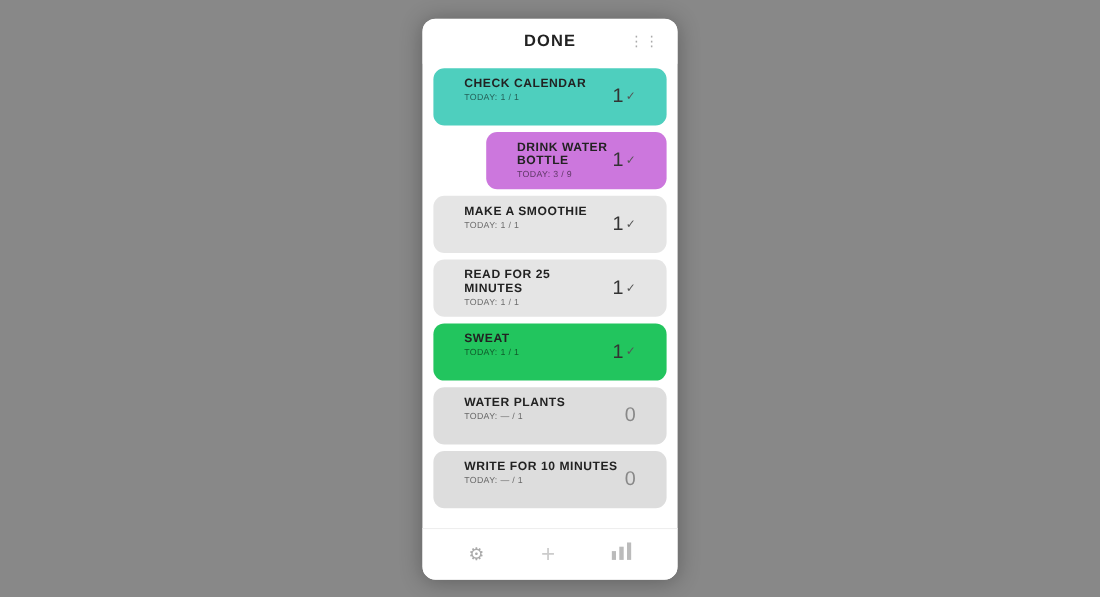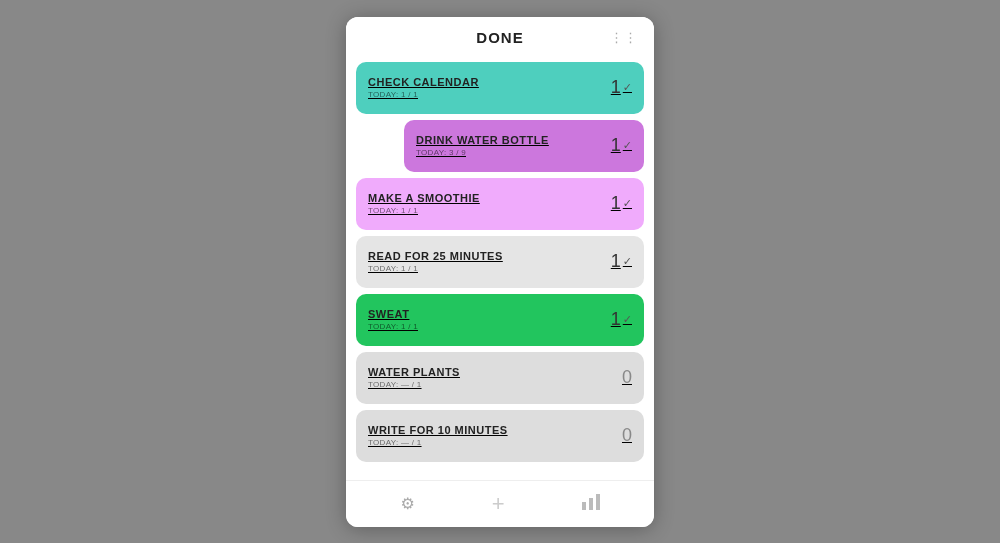--- a/index.html
+++ b/index.html
@@ -6,21 +6,21 @@
     body {
       width: 1000px;
       height: 543px;
       background: #888888;
       display: flex;
       align-items: center;
       justify-content: center;
       font-family: 'Helvetica Neue', Arial, sans-serif;
     }
     .phone-container {
-      width: 308px;
+      width: 232px;
       height: 510px;
       background: #ffffff;
       border-radius: 12px;
       display: flex;
       flex-direction: column;
       overflow: hidden;
       box-shadow: 0 2px 20px rgba(0,0,0,0.3);
     }
     .header {
       display: flex;
@@ -47,26 +47,24 @@
     .tasks-list {
       flex: 1;
       overflow-y: auto;
       padding: 4px 10px 4px 10px;
       display: flex;
       flex-direction: column;
       gap: 6px;
     }
     .task-item {
       border-radius: 10px;
-      padding: 8px 12px;
+      padding: 8px 28px;
       display: flex;
-      align-items: center;
       justify-content: space-between;
       min-height: 52px;
-      text-decoration: underline;
     }
     .task-left {
       display: flex;
       flex-direction: column;
       gap: 2px;
     }
     .task-name {
       font-size: 11px;
       font-weight: 800;
       letter-spacing: 0.5px;
@@ -128,21 +126,21 @@
         </div>
         <div class="task-right">1<span class="task-check"> ✓</span></div>
       </div>
       <div class="task-item" style="background-color: rgb(204, 119, 221); margin-left: 48px;">
         <div class="task-left">
           <span class="task-name">DRINK WATER BOTTLE</span>
           <span class="task-sub">TODAY: 3 / 9</span>
         </div>
         <div class="task-right">1<span class="task-check"> ✓</span></div>
       </div>
-      <div class="task-item" style="background-color: #f0abfc;">
+      <div class="task-item" style="background-color: #e5e5e5;">
         <div class="task-left">
           <span class="task-name">MAKE A SMOOTHIE</span>
           <span class="task-sub">TODAY: 1 / 1</span>
         </div>
         <div class="task-right">1<span class="task-check"> ✓</span></div>
       </div>
       <div class="task-item" style="background-color: #e5e5e5;">
         <div class="task-left">
           <span class="task-name">READ FOR 25 MINUTES</span>
           <span class="task-sub">TODAY: 1 / 1</span>

